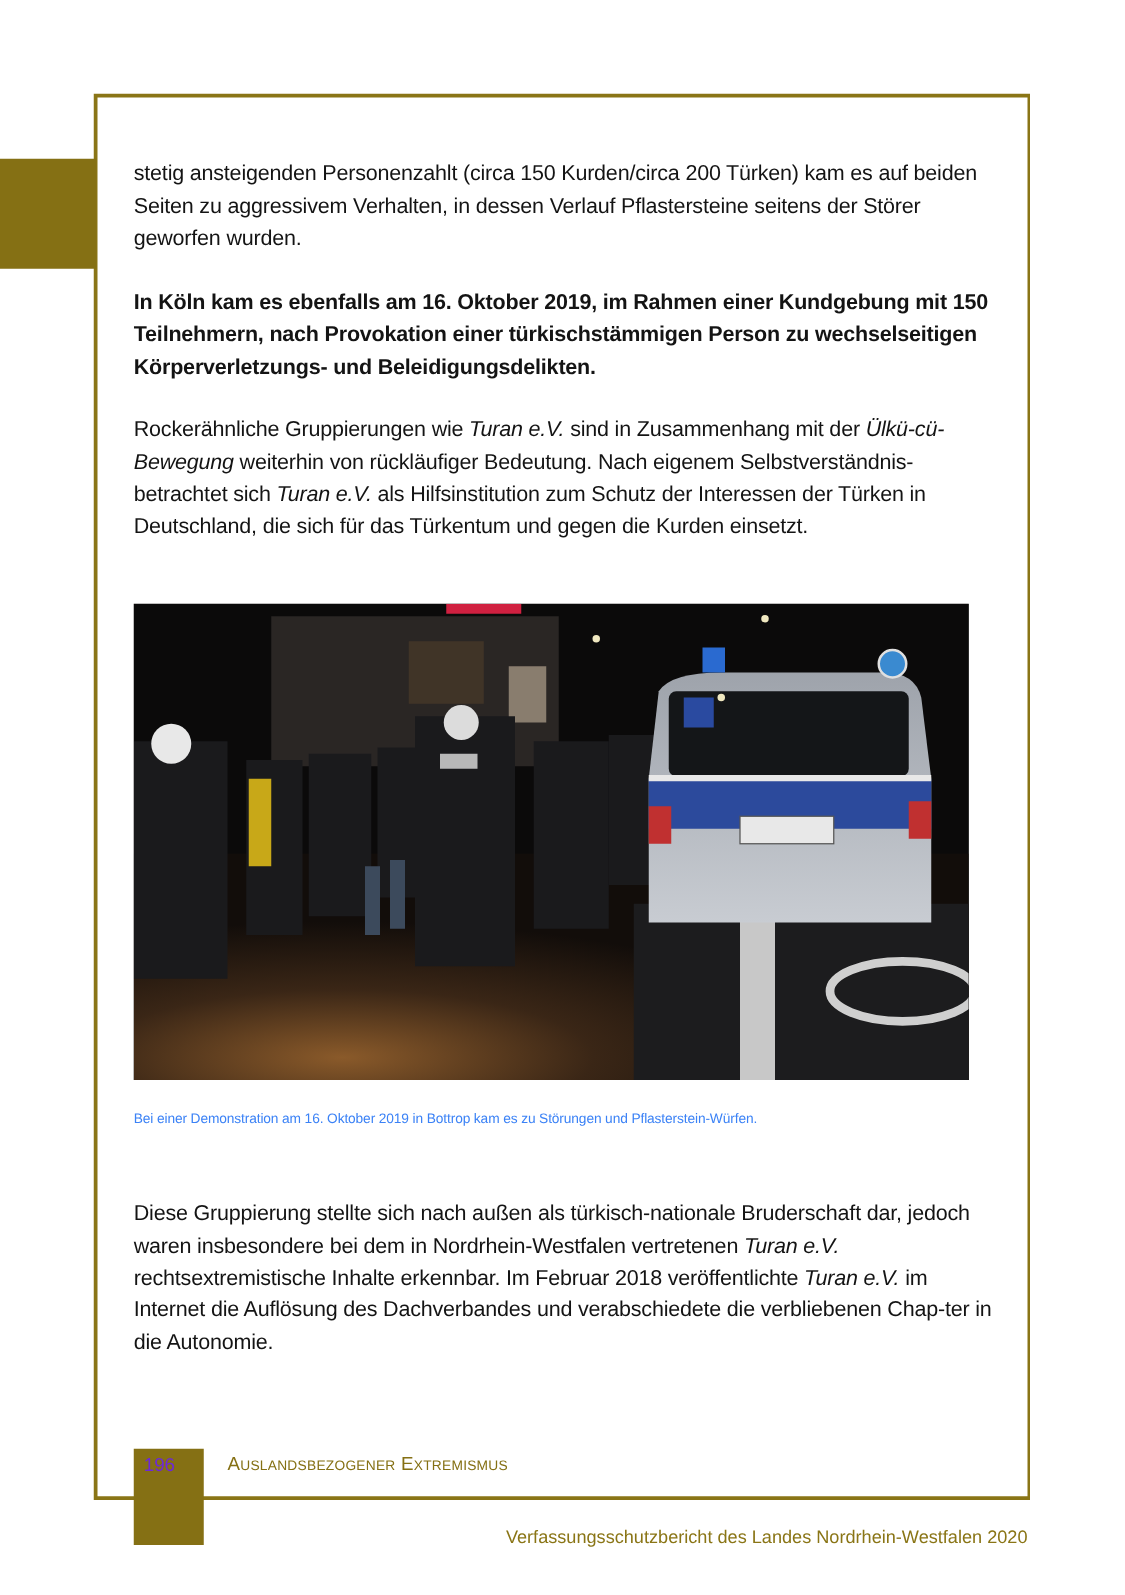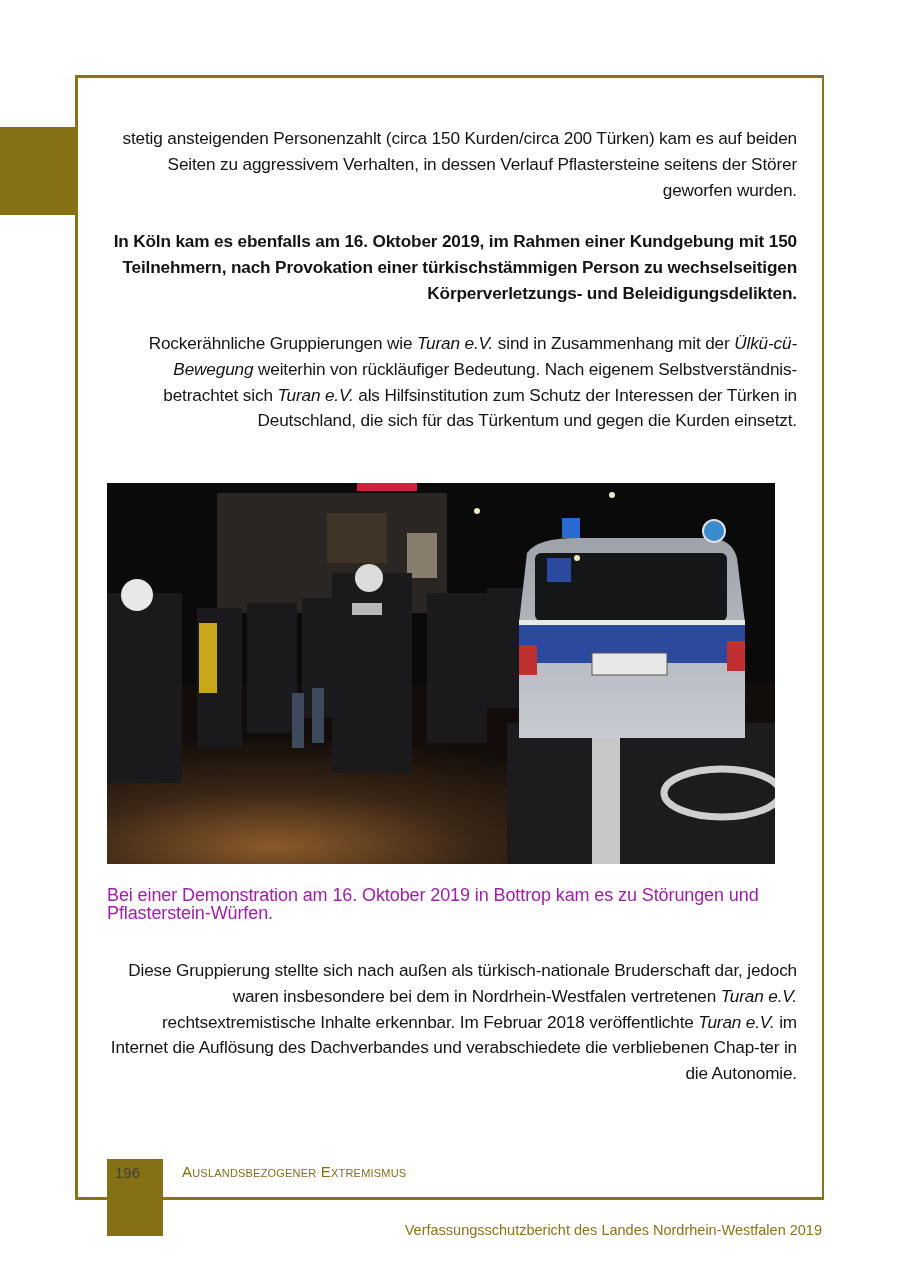--- a/index.html
+++ b/index.html
@@ -18,43 +18,43 @@
     }
     .side-tab {
       position: absolute; left: 0; top: 127px; width: 77px; height: 88px;
       background: #857014;
     }
     .body-text {
       position: absolute; left: 107px; width: 690px;
       font-size: 17.2px; line-height: 25.8px;
       letter-spacing: -0.15px;
     }
-    .body-text p { margin: 0; text-align: right; }
+    .body-text p { margin: 0; }
     .body-text em { }
     #p1 { top: 126px; }
     #p2 { top: 229px; font-weight: bold; }
     #p3 { top: 331px; }
     #p4 { top: 958px; }
     .photo {
       position: absolute; left: 107px; top: 483px; width: 668px; height: 381px;
       overflow: hidden; background: #0c0b0a;
     }
     .photo svg { display: block; }
     .caption {
       position: absolute; left: 107px; top: 886px; width: 700px;
-      font-size: 18px; line-height: 18px; color: #a21caf;
+      font-size: 11px; line-height: 18px; color: #3b82f6;
       letter-spacing: -0.1px;
     }
     .page-num-box {
       position: absolute; left: 107px; top: 1159px; width: 56px; height: 77px;
       background: #857014;
     }
     .page-num {
       position: absolute; left: 115px; top: 1164px;
-      font-size: 15px; color: #404040;
+      font-size: 15px; color: #6d28d9;
     }
     .section-title {
       position: absolute; left: 182px; top: 1163px;
       font-size: 15px; color: #857014;
       font-variant: small-caps; letter-spacing: 0.2px;
     }
     .footer-title {
       position: absolute; right: 78px; top: 1222px;
       font-size: 14.5px; color: #8a7516;
     }
@@ -140,13 +140,13 @@
 
 <div class="caption">Bei einer Demonstration am 16. Oktober 2019 in Bottrop kam es zu Störungen und Pflasterstein-Würfen.</div>
 
 <div class="body-text" id="p4">
   <p><span>Diese Gruppierung stellte sich nach außen als türkisch-nationale Bruderschaft dar, jedoch waren insbesondere bei dem in Nordrhein-Westfalen vertretenen </span><em>Turan e.V.</em><span> rechtsextremistische Inhalte erkennbar. Im Februar 2018 veröffentlichte </span><em>Turan e.V.</em><span> im Internet die Auflösung des Dachverbandes und verabschiedete die verbliebenen Chap-ter in die Autonomie.</span></p>
 </div>
 
 <div class="page-num-box"></div>
 <div class="page-num">196</div>
 <div class="section-title">Auslandsbezogener Extremismus</div>
-<div class="footer-title">Verfassungsschutzbericht des Landes Nordrhein-Westfalen 2019</div>
+<div class="footer-title">Verfassungsschutzbericht des Landes Nordrhein-Westfalen 2020</div>
 
 </body></html>

